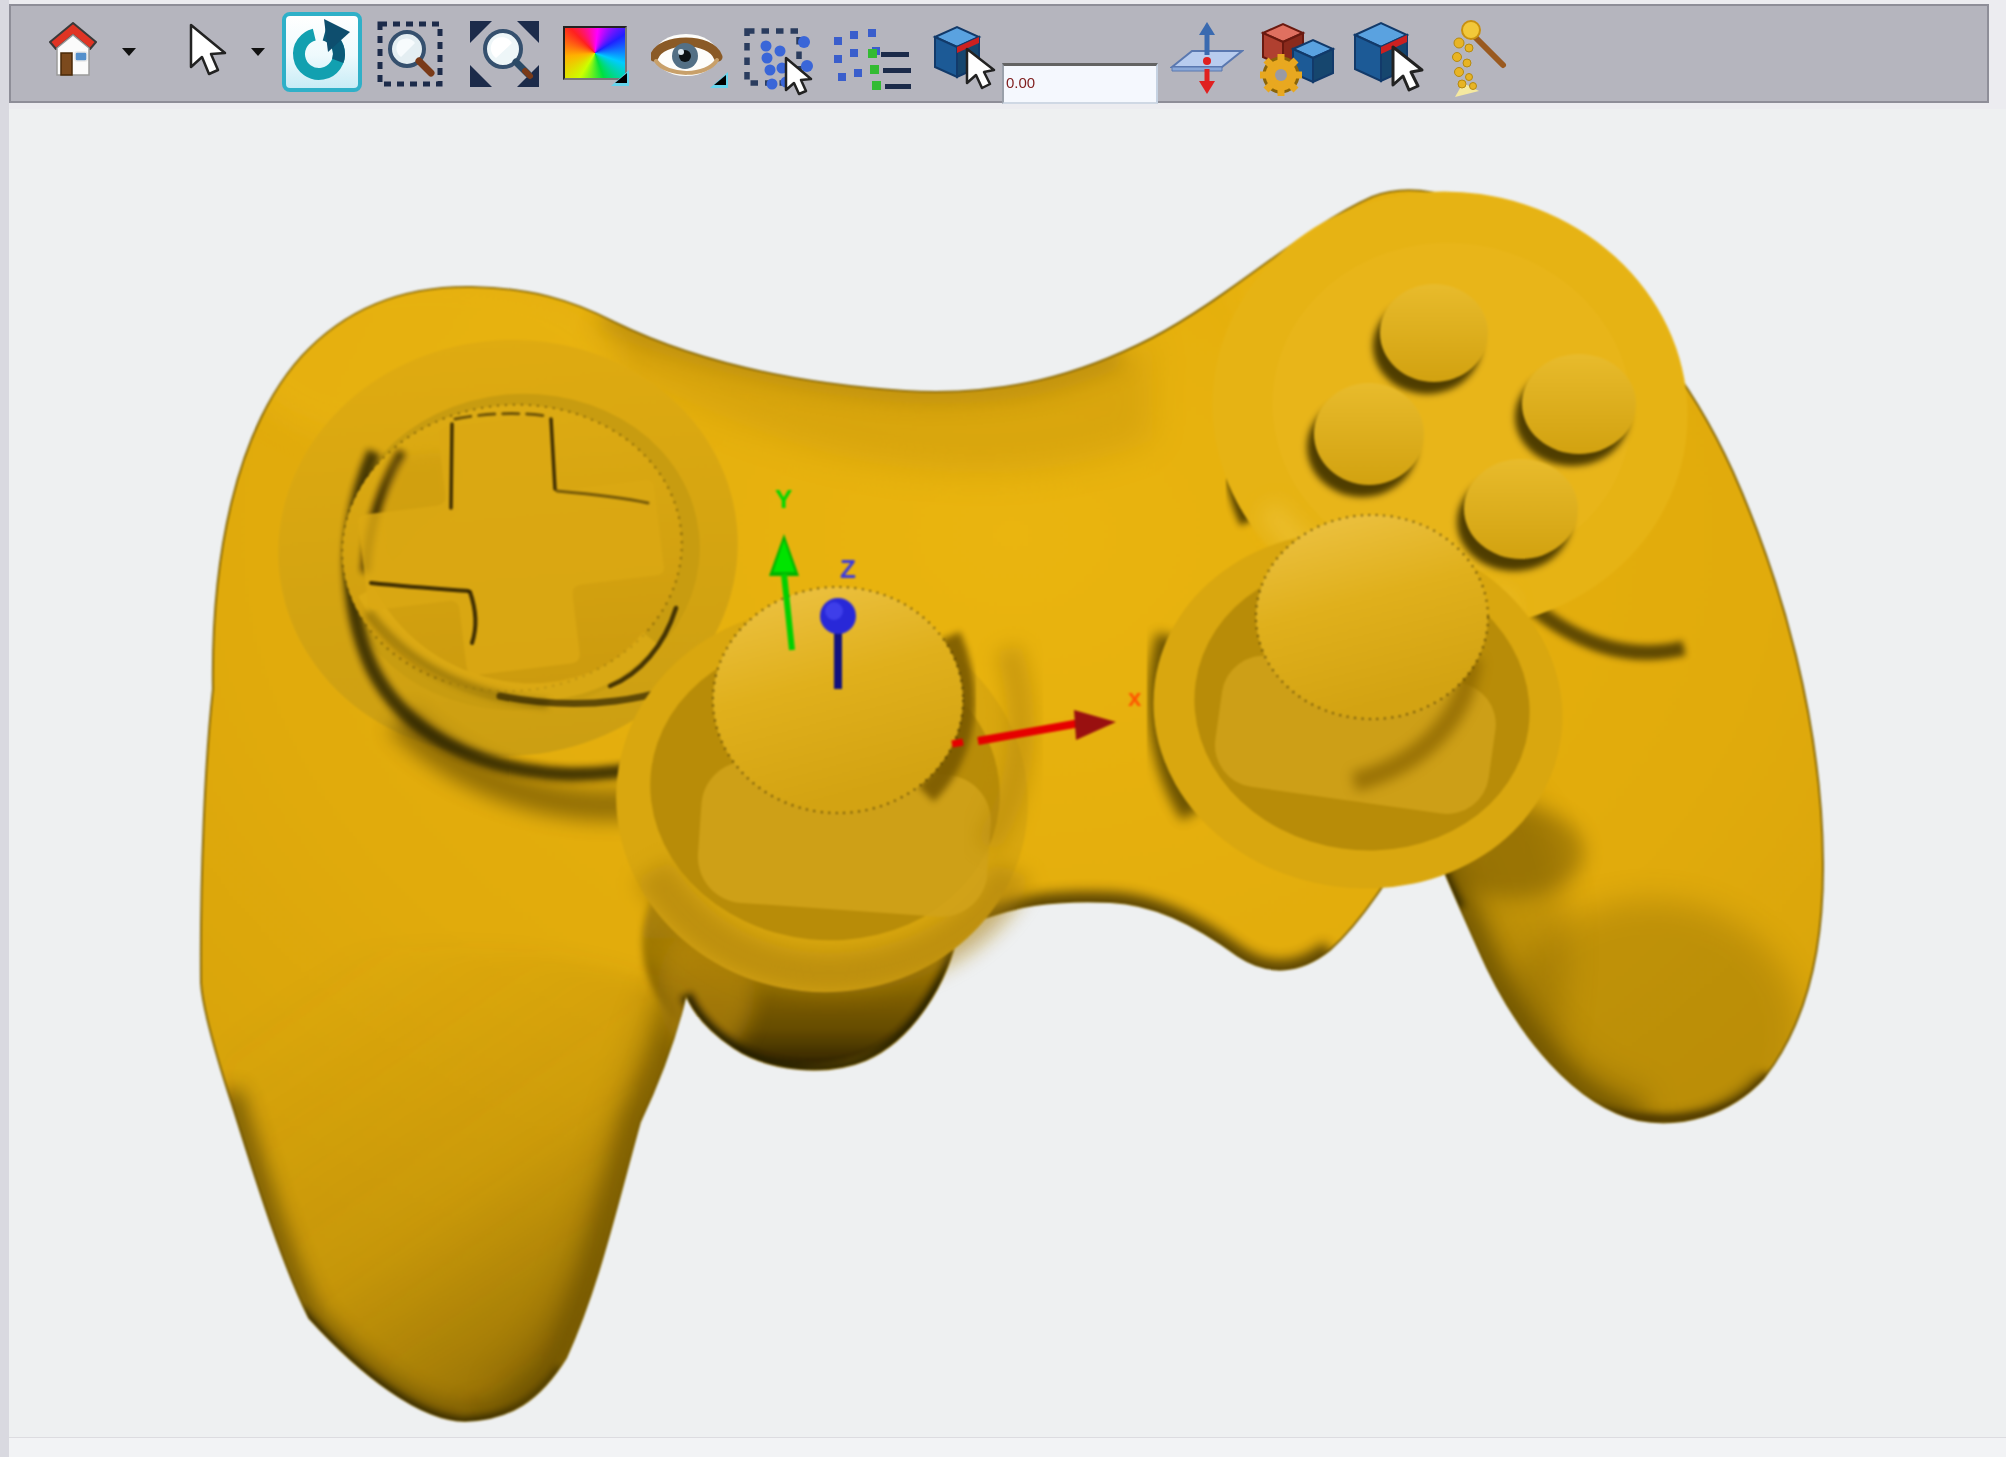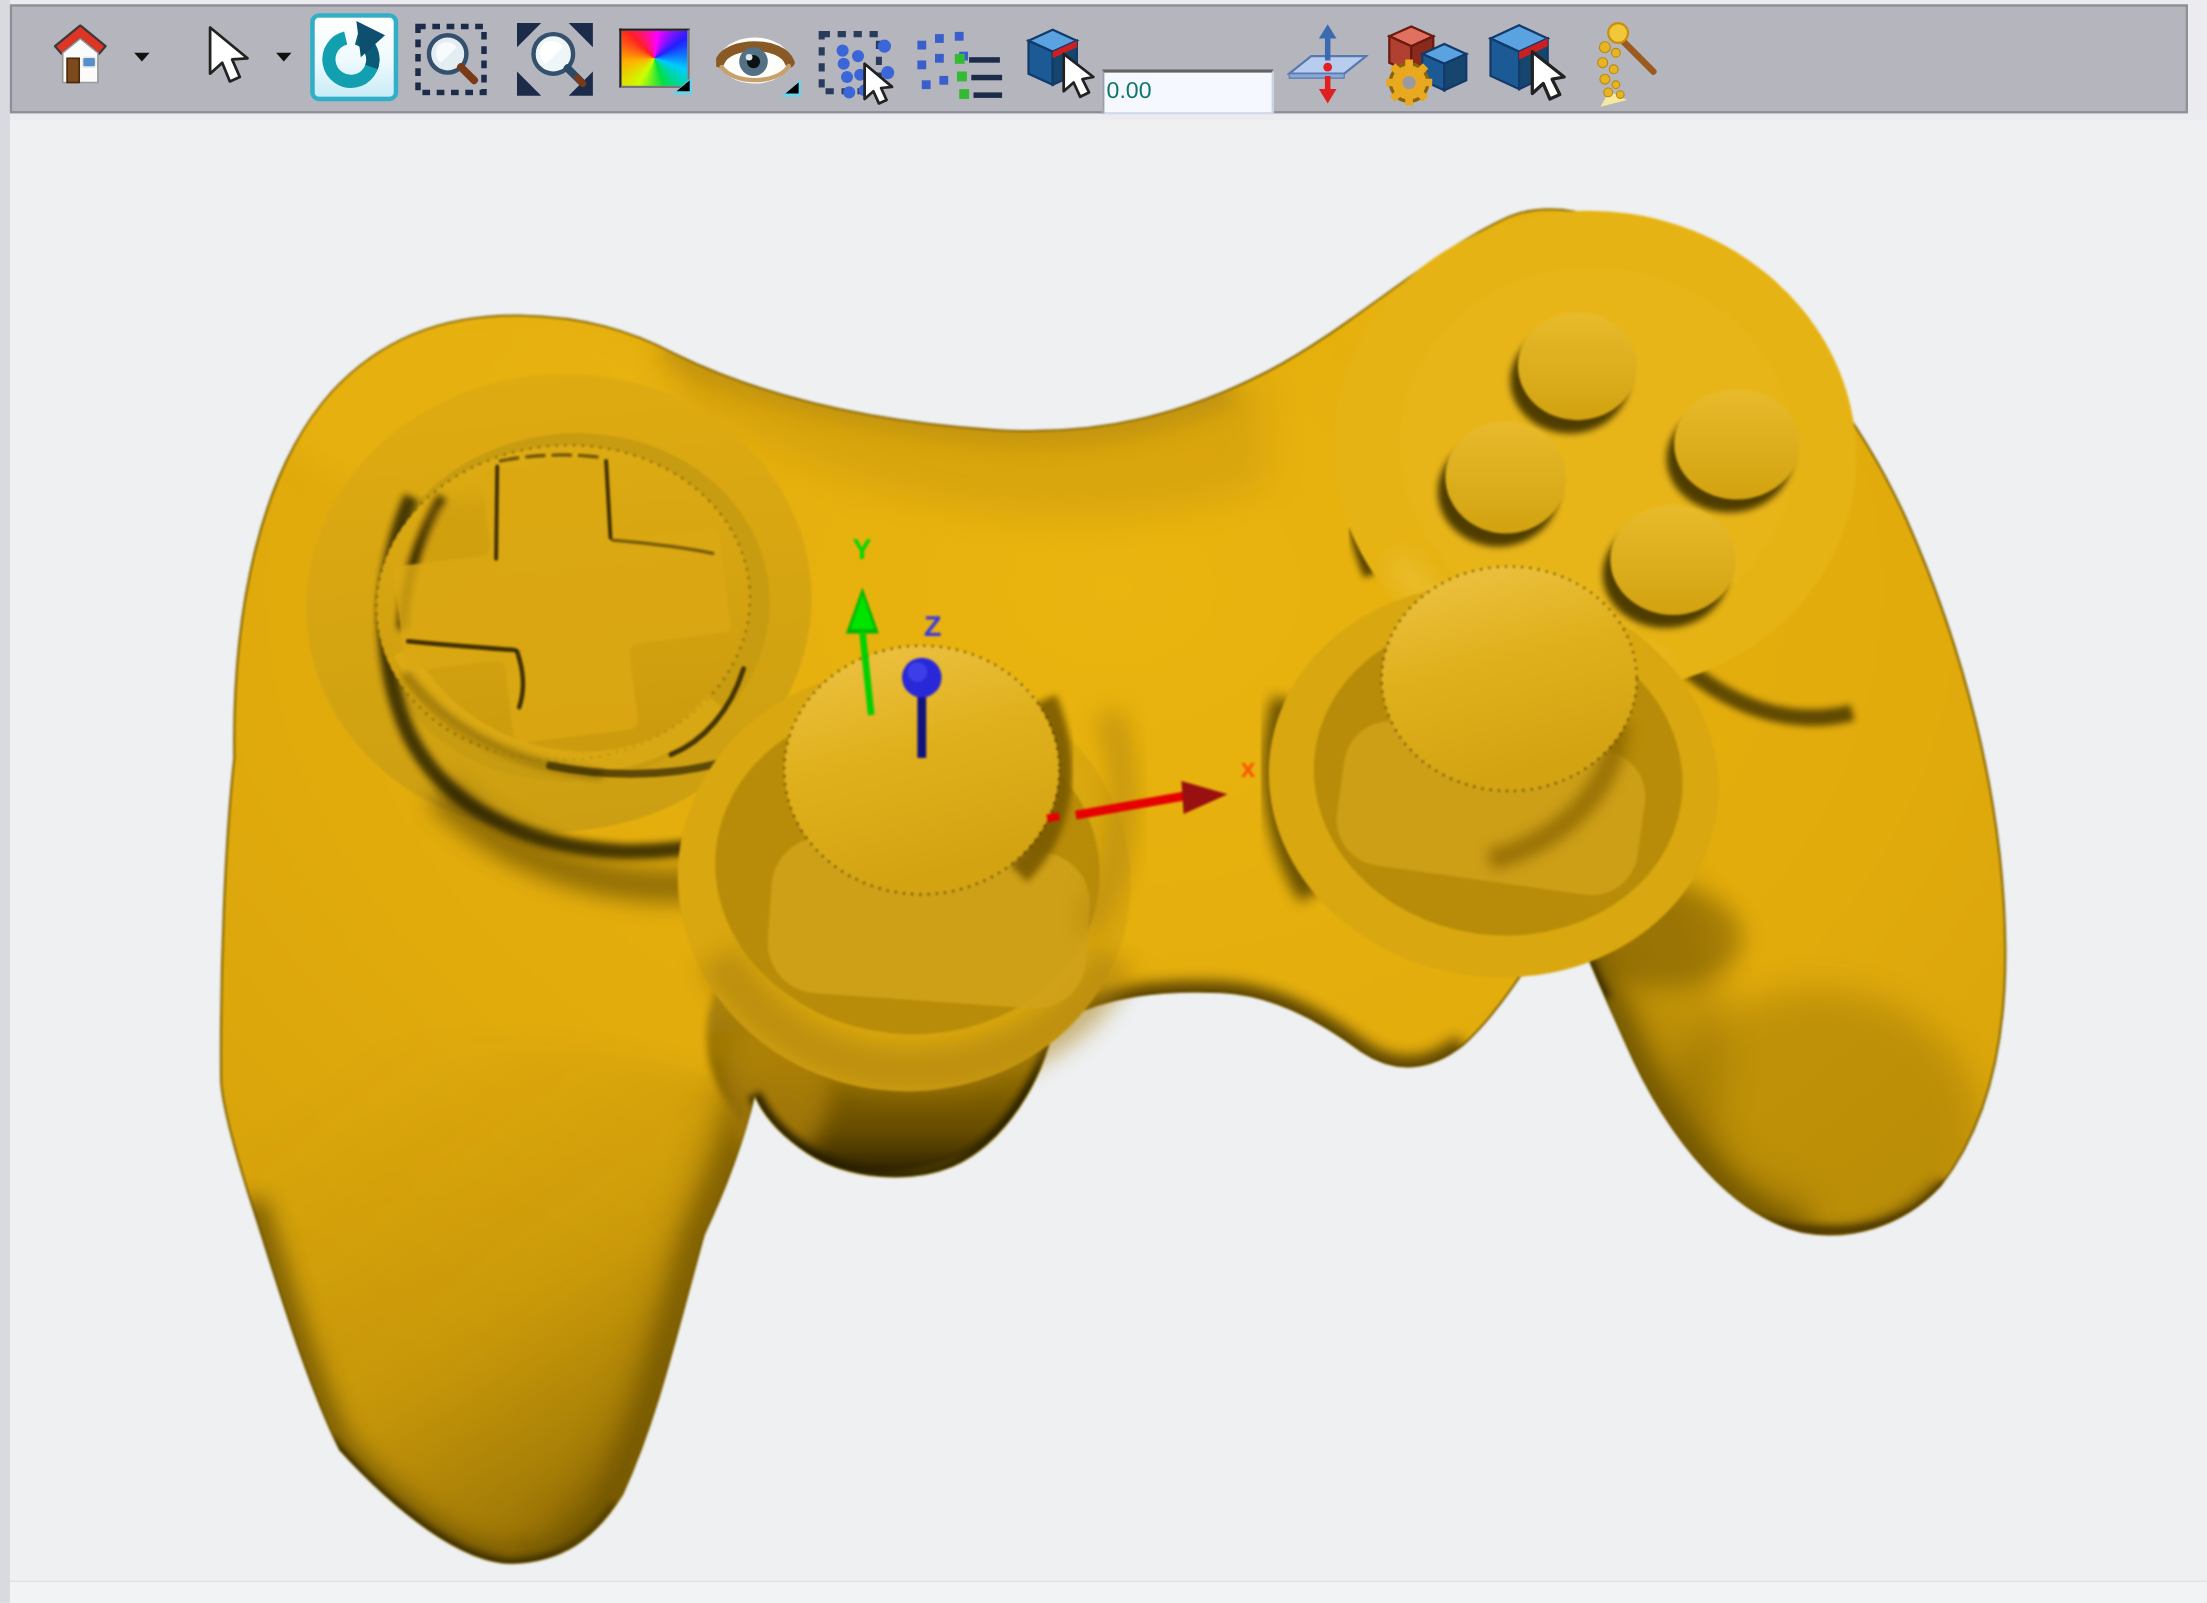--- a/index.html
+++ b/index.html
@@ -314,21 +314,21 @@
     </svg>
     <svg class="icon" style="left:916px;top:13px" width="78" height="76" viewBox="0 0 78 76">
       <polygon points="8,18 30,8 52,18 30,28" fill="#5aa2e0" stroke="#123a6a" stroke-width="2"></polygon>
       <polygon points="8,18 30,28 30,58 8,48" fill="#1c5a96" stroke="#123a6a" stroke-width="2"></polygon>
       <polygon points="52,18 30,28 30,58 52,48" fill="#16466e" stroke="#123a6a" stroke-width="2"></polygon>
       <polygon points="30,28 52,18 52,24 30,34" fill="#cc2020"></polygon>
       <path d="M40,30 L40,64 L49,56 L55,69 L63,65 L57,53 L67,51 Z" fill="#fff" stroke="#222" stroke-width="2.5" stroke-linejoin="round"></path>
     </svg>
     <div class="icon" style="left:991px;top:57px;width:150px;height:36px;background:#f5f8fe;
       border-top:3px solid #636363;border-left:2px solid #9aa0aa;border-right:2px solid #c6d2e2;border-bottom:2px solid #cfd8e4;
-      font-size:21px;color:#0f766e;line-height:33px;padding-left:2px;">0.00</div>
+      font-size:15px;color:#7f1d1d;line-height:33px;padding-left:2px;">0.00</div>
     <svg class="icon" style="left:1159px;top:15px" width="74" height="74" viewBox="0 0 74 74">
       <polygon points="2,46 22,30 72,30 52,46" fill="#b8ccee" stroke="#5a78b0" stroke-width="2"></polygon>
       <polygon points="2,46 52,46 52,50 2,50" fill="#8aa8d8" stroke="#5a78b0" stroke-width="1"></polygon>
       <line x1="37" y1="34" x2="37" y2="12" stroke="#3a6ab0" stroke-width="5"></line>
       <polygon points="29,14 45,14 37,1" fill="#3a6ab0"></polygon>
       <line x1="37" y1="48" x2="37" y2="62" stroke="#e02020" stroke-width="5"></line>
       <polygon points="29,60 45,60 37,73" fill="#e02020"></polygon>
       <circle cx="37" cy="40" r="4" fill="#e02020"></circle>
     </svg>
     <svg class="icon" style="left:1244px;top:11px" width="82" height="80" viewBox="0 0 82 80">

